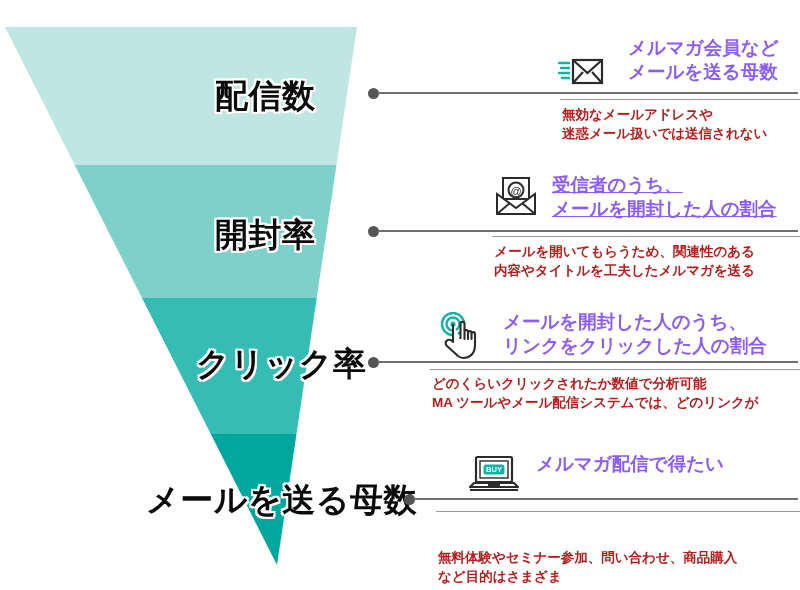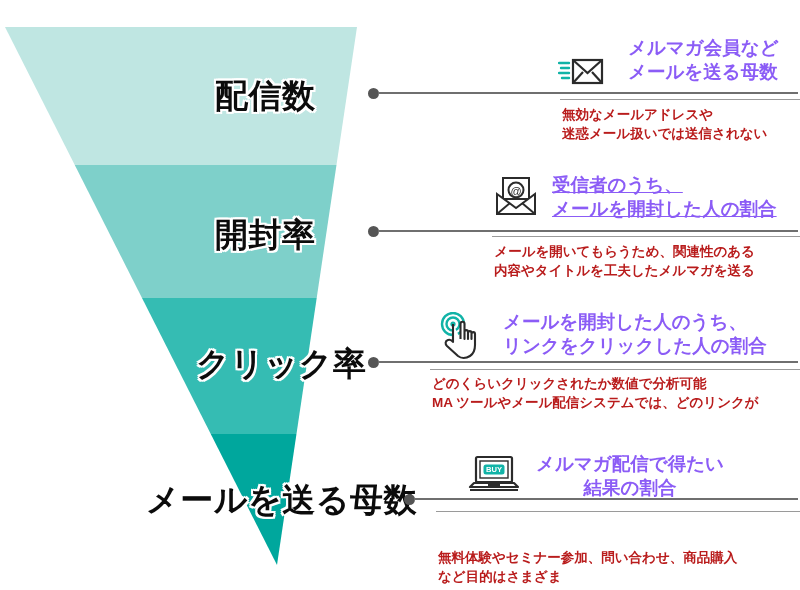--- a/index.html
+++ b/index.html
@@ -185,21 +185,20 @@
       <rect x="12" y="7" width="28" height="17" fill="#fff" stroke="#2b2b2b" stroke-width="1.4"></rect>
       <rect x="15.5" y="10.5" width="21" height="10" rx="2.5" fill="#11b3a7"></rect>
       <text x="26" y="18.3" font-size="7.6" font-weight="bold" font-family="'Liberation Sans',sans-serif" fill="#ffffff" text-anchor="middle">BUY</text>
       <path d="M2 33 L50 33 L46 29 L6 29 Z" fill="#fff" stroke="#2b2b2b" stroke-width="2.2" stroke-linejoin="round"></path>
       <line x1="20" y1="31" x2="32" y2="31" stroke="#2b2b2b" stroke-width="2"></line>
       <line x1="2" y1="36" x2="50" y2="36" stroke="#2b2b2b" stroke-width="2.2"></line>
     </svg>
 
     <div class="head" style="left:536px;top:452px;text-align:center;">
       <div>メルマガ配信で得たい</div>
-      <div>結果の割合</div>
     </div>
 
     <div class="divider" style="left:436px;top:511px;width:364px;"></div>
 
     <div class="sub" style="left:438px;top:500px;margin-top:48px;">
       <div>無料体験やセミナー参加、問い合わせ、商品購入</div>
       <div>など目的はさまざま</div>
     </div>
   </div>
 

